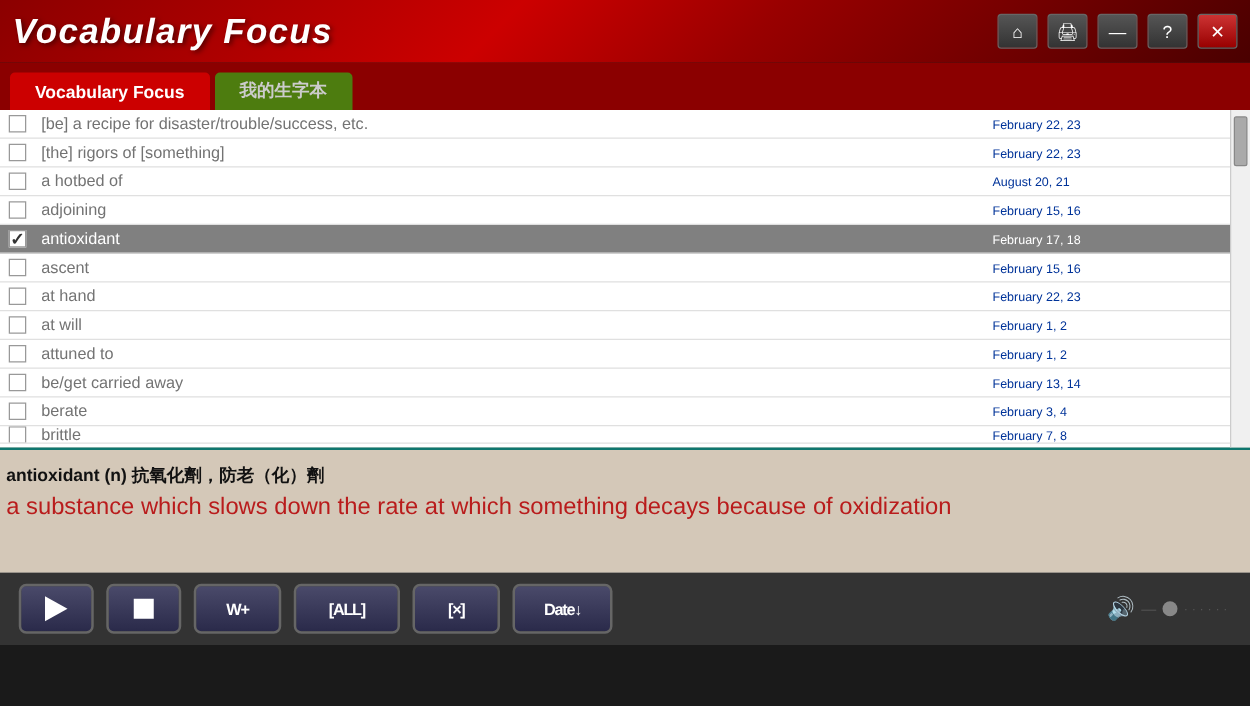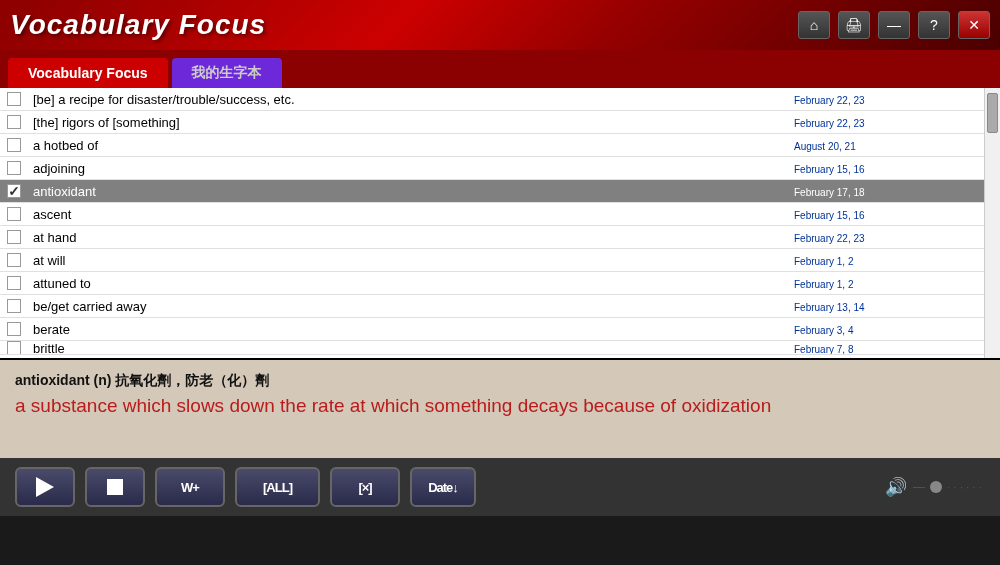--- a/index.html
+++ b/index.html
@@ -80,21 +80,21 @@
       font-weight: bold;
       border-radius: 4px 4px 0 0;
     }
 
     .tab.active {
       background: #cc0000;
       color: white;
     }
 
     .tab.inactive {
-      background: #6d28d9;
+      background: #4d7c0f;
       color: #ccc;
       margin-left: 4px;
       margin-top: 26px;
     }
 
     
     .main-content {
       width: 100%;
       height: 370px;
       background: white;
@@ -147,21 +147,21 @@
       background: white;
     }
 
     .word-cell {
       flex: 1;
       padding: 0 5px;
     }
 
     .word-text {
       font-size: 13px;
-      color: #000000;
+      color: #737373;
       cursor: pointer;
     }
 
     .date-cell {
       width: 200px;
       min-width: 200px;
       padding: 0 10px;
     }
 
     .date-text {
@@ -185,22 +185,22 @@
       height: 40px;
       background: #aaa;
       border: 1px solid #888;
       border-radius: 2px;
     }
 
     
     .definition-area {
       height: 100px;
       background: #d4c8b8;
-      padding: 12px 15px;
-      border-top: 2px solid #000000;
+      padding: 12px 5px;
+      border-top: 2px solid #0f766e;
     }
 
     .definition-word {
       font-size: 14px;
       font-weight: bold;
       color: #111;
       margin-bottom: 5px;
     }
 
     .definition-text {
@@ -254,21 +254,21 @@
       font-size: 12px;
     }
 
     .btn-x {
       width: 70px;
       background: linear-gradient(180deg, #4a4a6a 0%, #2a2a4a 100%);
       font-size: 12px;
     }
 
     .btn-date {
-      width: 66px;
+      width: 80px;
       background: linear-gradient(180deg, #4a4a6a 0%, #2a2a4a 100%);
       font-size: 11px;
     }
 
     .volume-area {
       margin-left: auto;
       display: flex;
       align-items: center;
       gap: 5px;
     }

